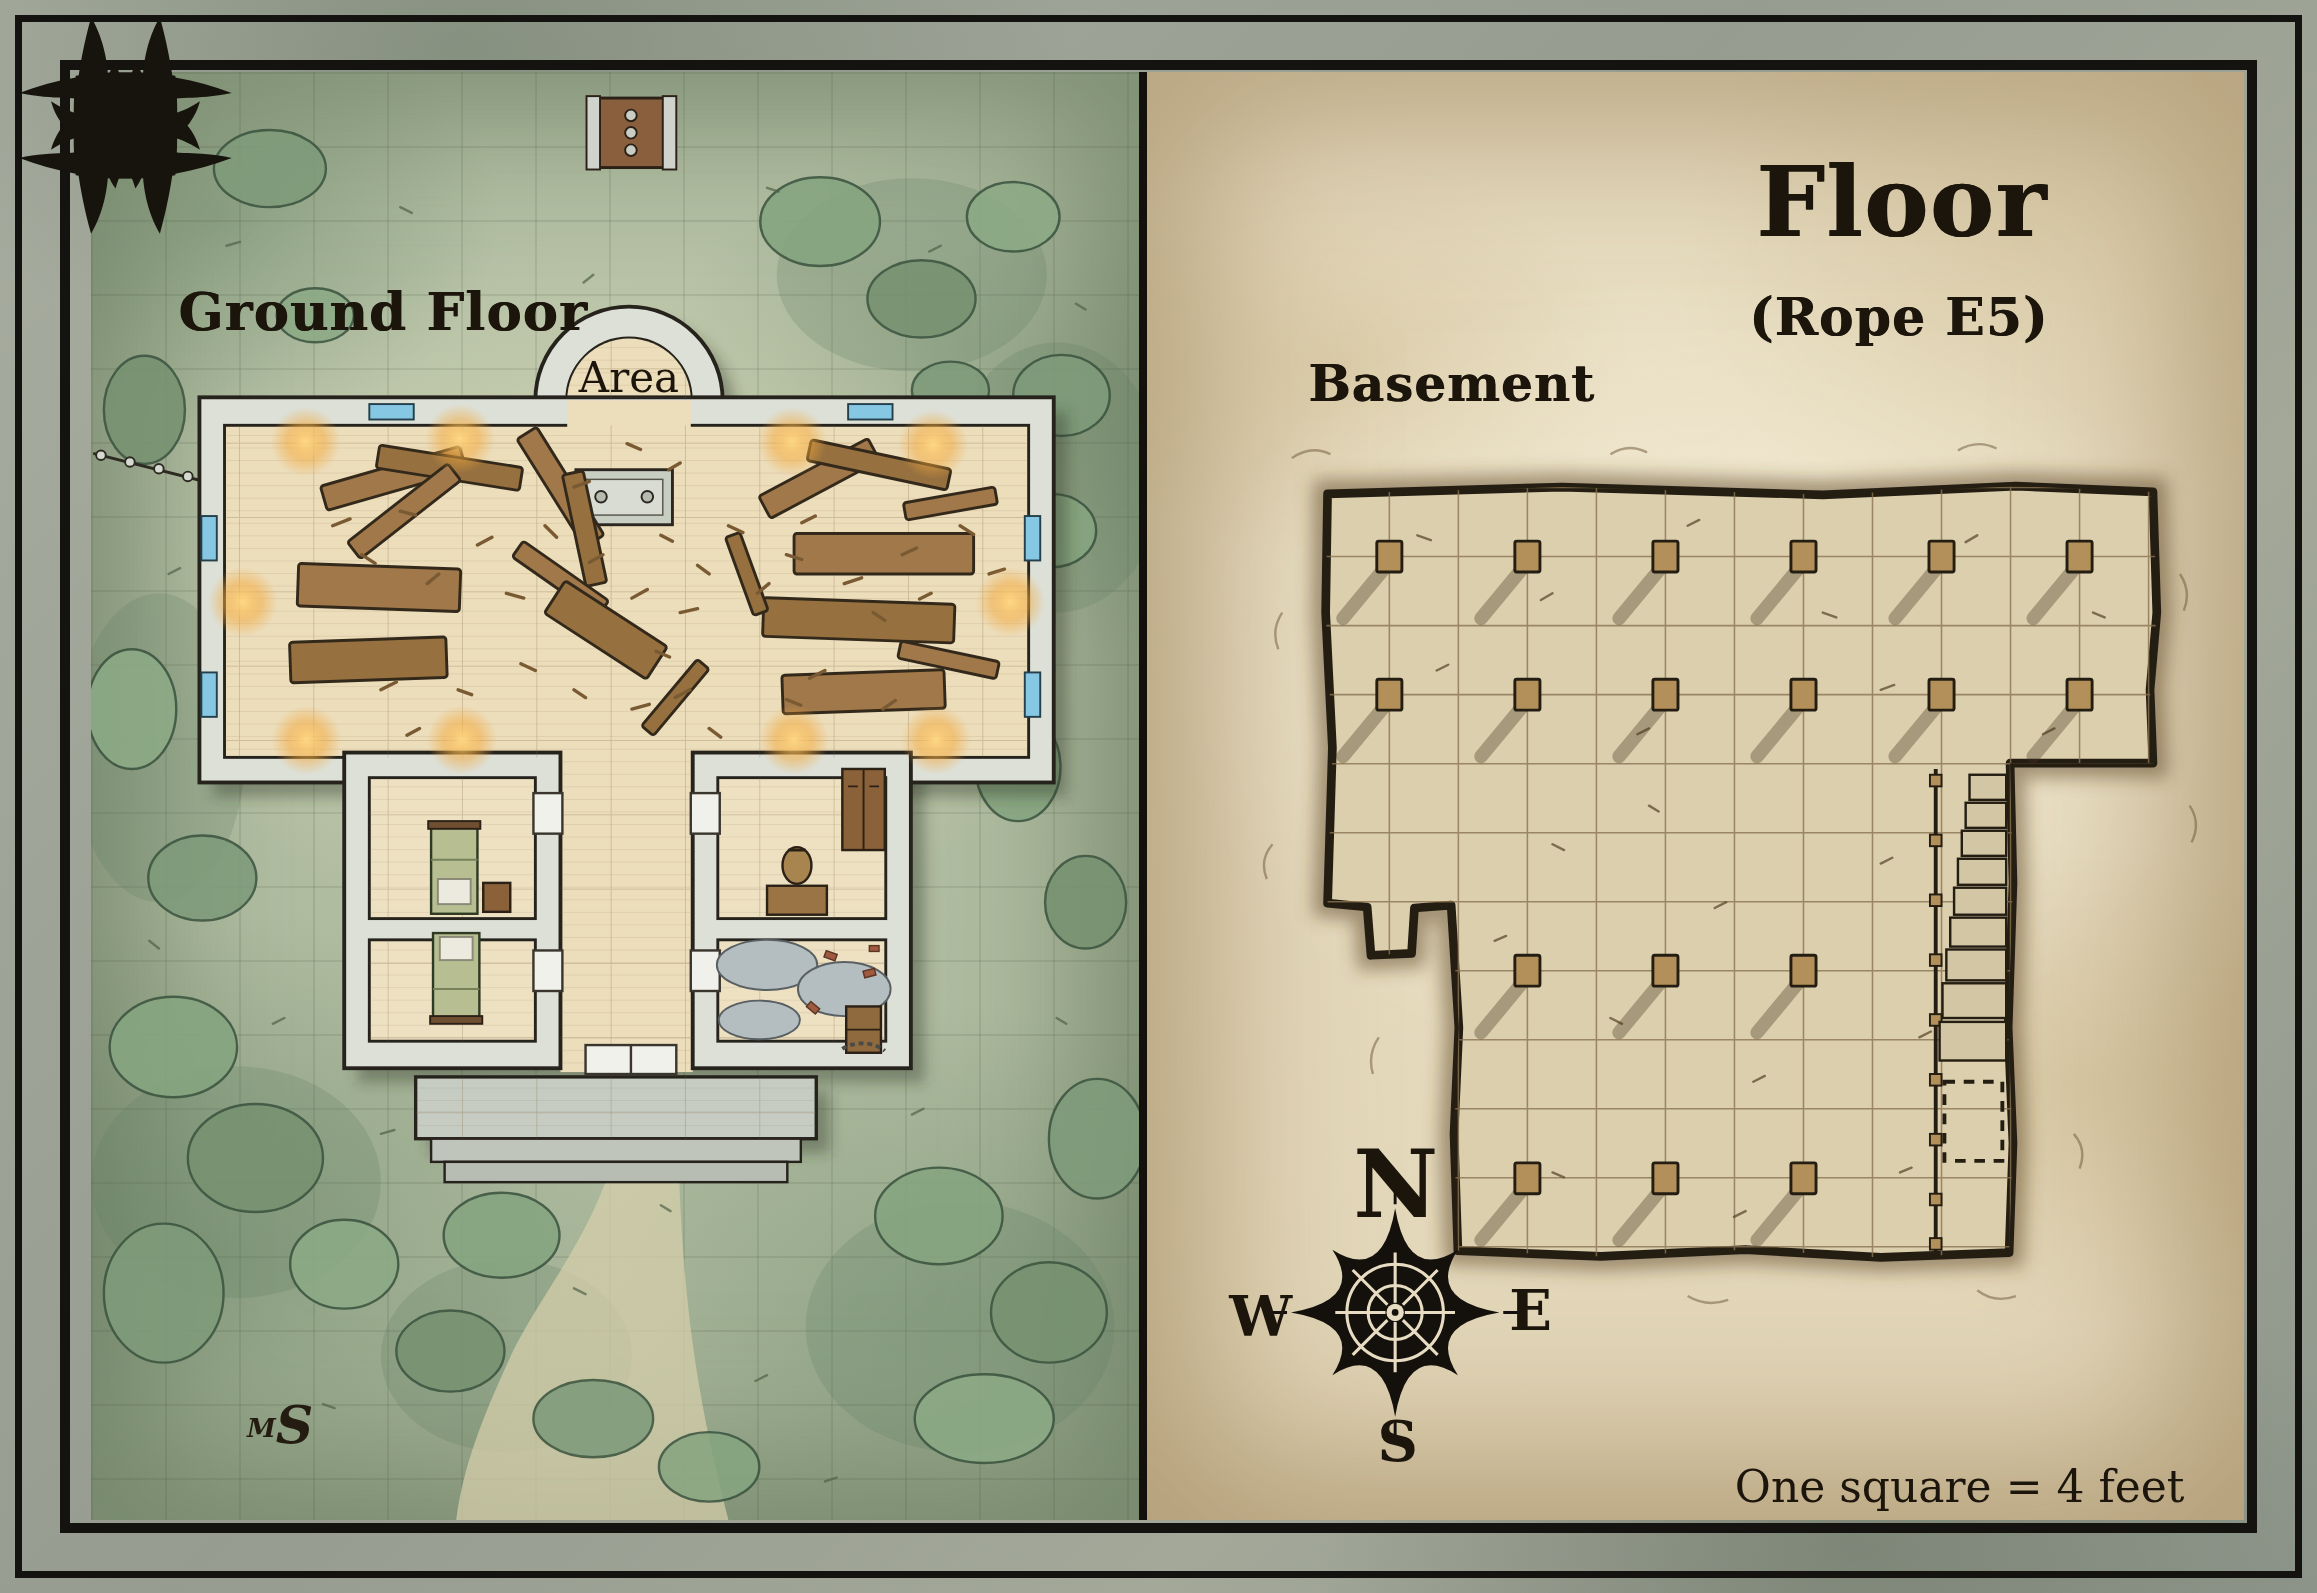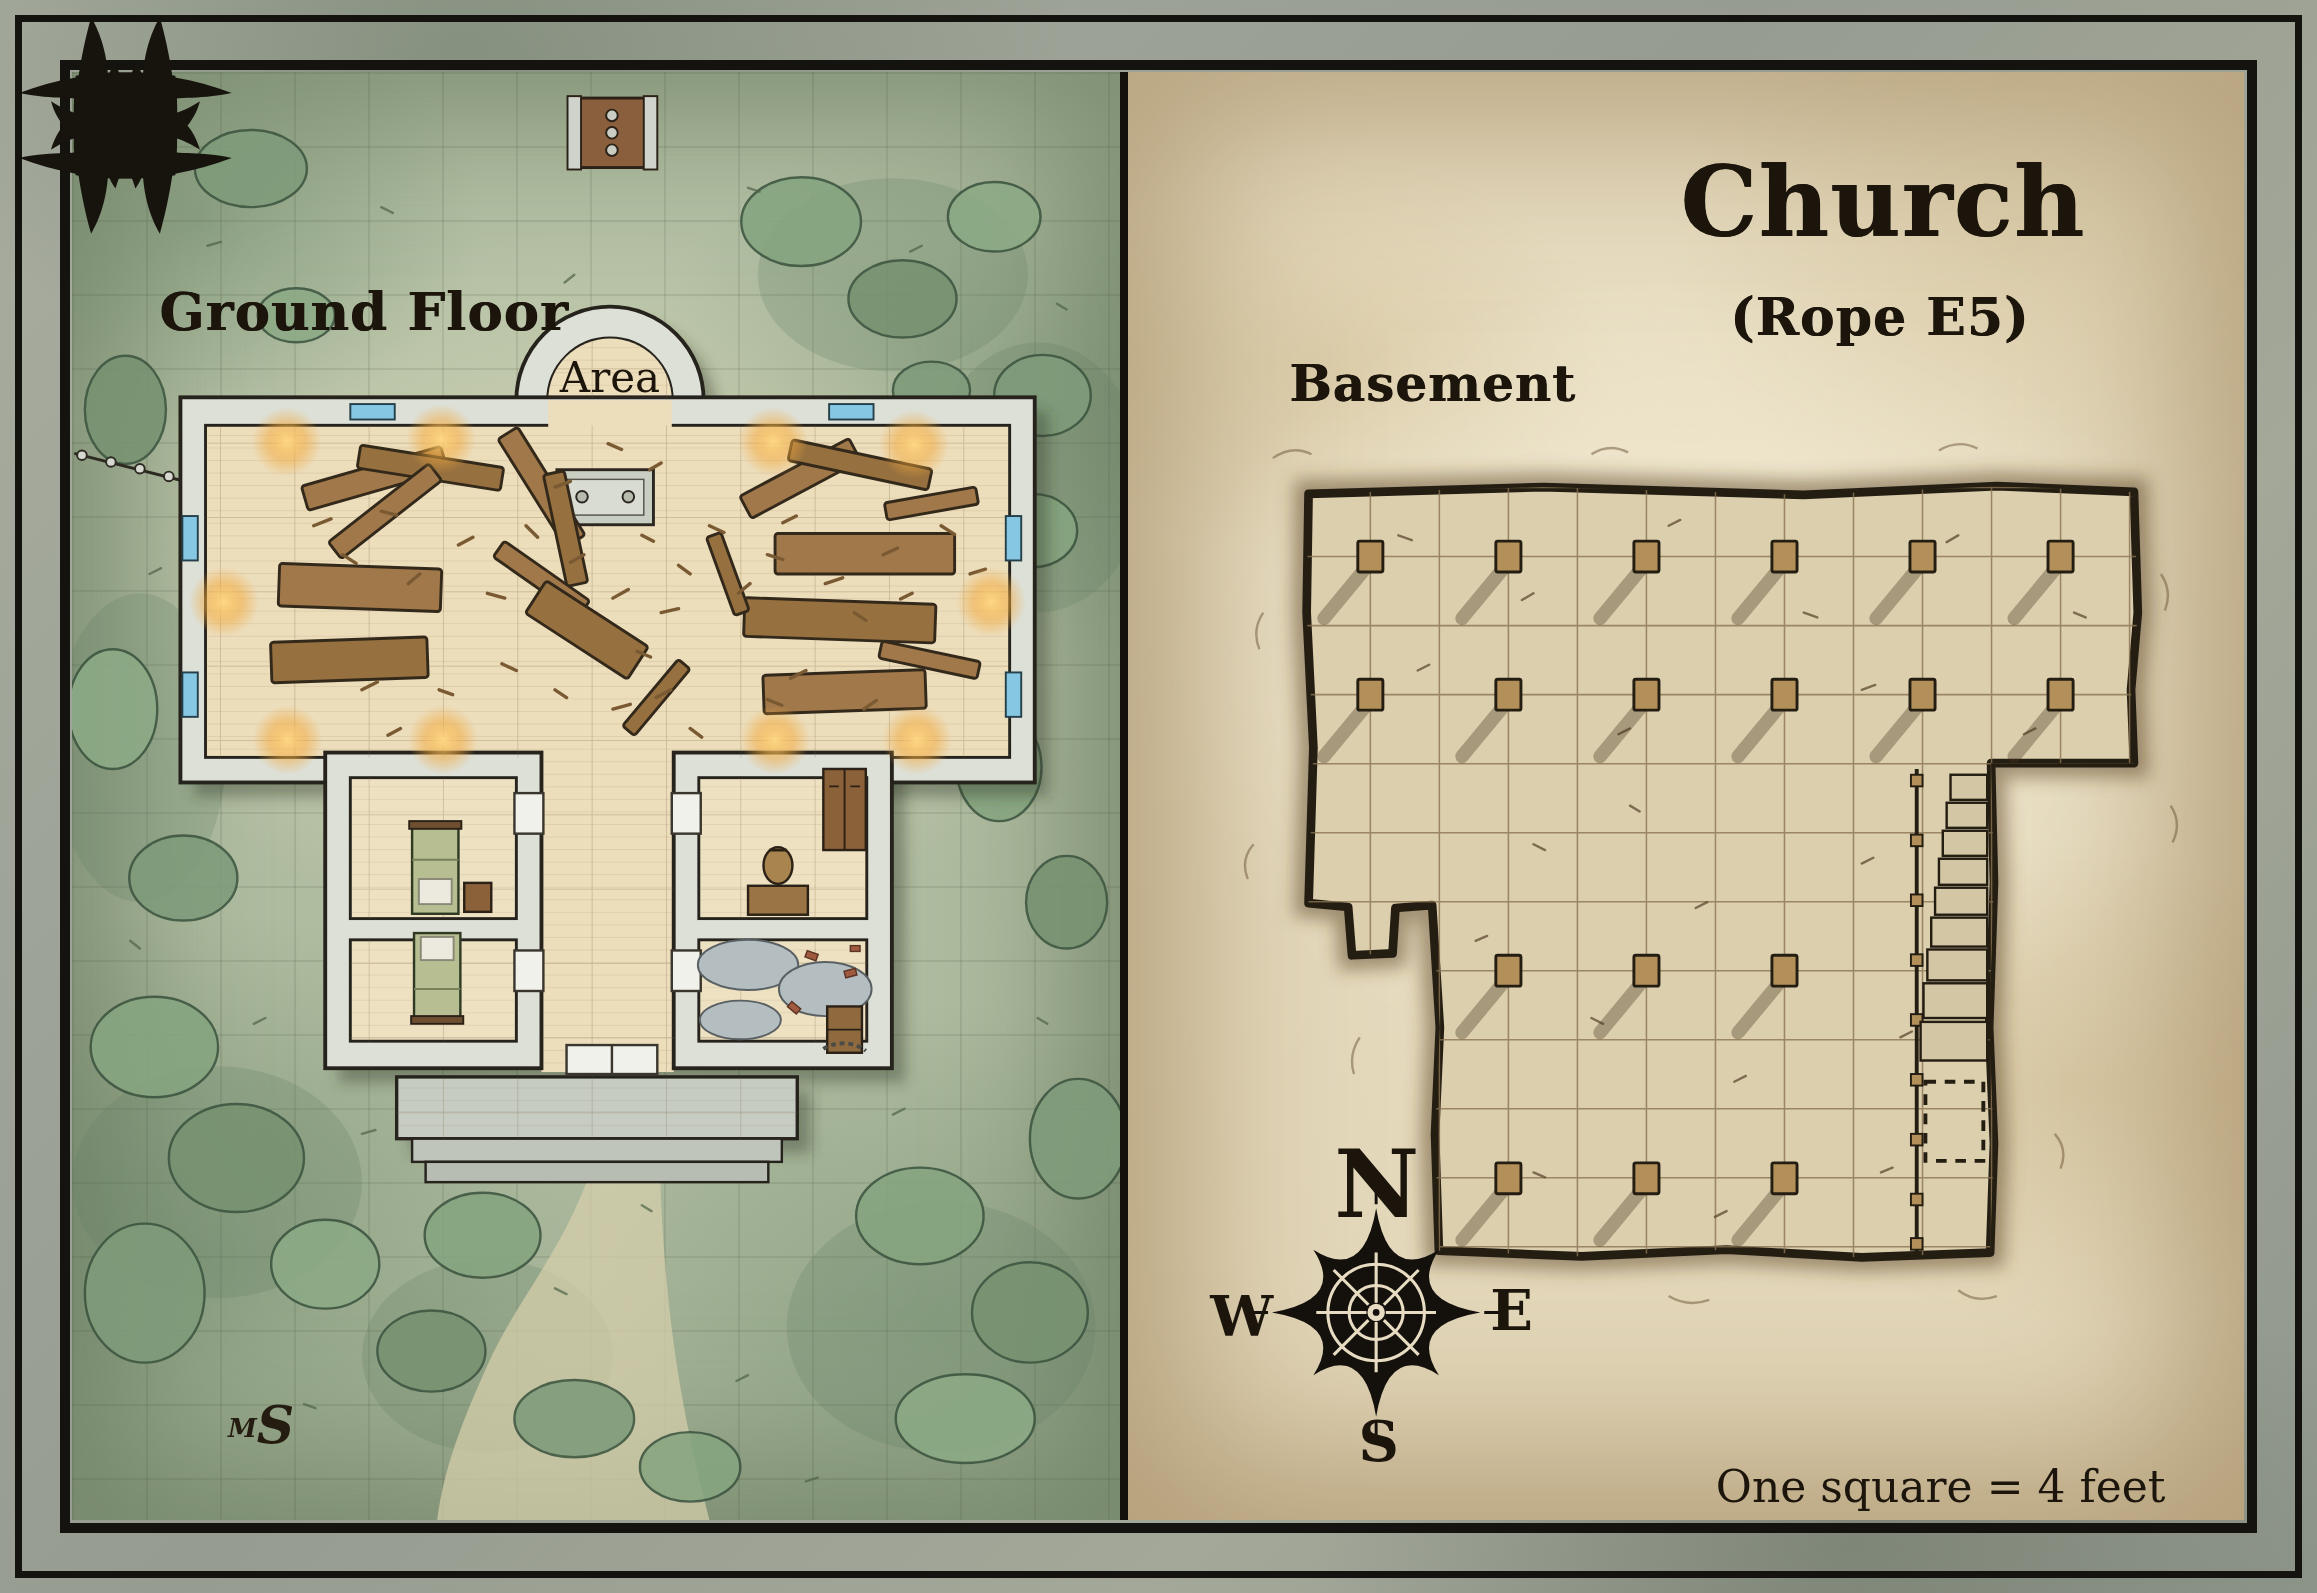--- a/index.html
+++ b/index.html
@@ -15,21 +15,21 @@
   #inner-frame{inset:60px;border:10.6px solid #15130f;}
   #content{position:absolute;left:72px;top:72px;width:2172px;height:1448px;display:flex;}
   #left-panel{position:relative;width:1048px;height:1448px;overflow:hidden;
     background:
       radial-gradient(676px 502px at 50% 36%, rgba(236,228,196,.6), transparent 72%),
       radial-gradient(406px 309px at 12% 10%, rgba(120,145,115,.6), transparent 70%),
       radial-gradient(502px 406px at 88% 22%, rgba(130,152,122,.55), transparent 70%),
       radial-gradient(579px 502px at 12% 82%, rgba(118,142,112,.6), transparent 70%),
       radial-gradient(618px 444px at 82% 86%, rgba(124,148,118,.55), transparent 70%),
       linear-gradient(#b6c2a6,#abb89c);
-    box-shadow:inset 0 0 145px 53px rgba(80,100,72,.55);}
+    box-shadow:inset 0 0 145px 53px rgba(80,100,72,.55);margin-left:19px;}
   #left-grid{position:absolute;inset:0;opacity:.8;background-image:
       repeating-linear-gradient(to right, rgba(58,70,50,.15) 0 1.9px, transparent 1.9px 74px),
       repeating-linear-gradient(to bottom, rgba(58,70,50,.15) 0 1.9px, transparent 1.9px 74px);}
   #divider{width:7.7px;height:1448px;background:#14110d;}
   #right-panel{position:relative;flex:1;height:1448px;overflow:hidden;
     background:
       radial-gradient(695px 541px at 50% 42%, rgba(250,244,224,.75), transparent 75%),
       radial-gradient(406px 290px at 18% 20%, rgba(203,183,138,.42), transparent 70%),
       radial-gradient(463px 348px at 85% 70%, rgba(198,176,130,.4), transparent 70%),
       radial-gradient(502px 406px at 80% 12%, rgba(206,188,146,.45), transparent 70%),
@@ -394,21 +394,21 @@
           <g stroke="#e7dcc1" fill="none" stroke-width="3.2">
             <circle r="50"></circle>
               <circle r="28"></circle>
             <path d="M0,-62 V-10 M0,10 V62 M-62,0 H-10 M10,0 H62 M-44,-44 L-8,-8 M8,8 L44,44 M44,-44 L8,-8 M-8,8 L-44,44"></path>
           </g>
           <circle r="9" fill="#e7dcc1"></circle>
             <circle r="3.5" fill="#14100c"></circle>
         </g>
       </svg>
 
-      <div class="lbl gothic" style="left:755px;top:130px;font-size:97px;">Church</div>
+      <div class="lbl gothic" style="left:755px;top:130px;font-size:97px;">Floor</div>
       <div class="lbl gothic" style="left:752px;top:244px;font-size:52px;">(Rope E5)</div>
       <div class="lbl gothic" style="left:305px;top:311px;font-size:50px;">Basement</div>
       <div class="lbl" style="left:249px;top:1112px;font-size:93px;font-weight:700;">N</div>
       <div class="lbl" style="left:114px;top:1244px;font-size:56px;font-weight:700;">W</div>
       <div class="lbl" style="left:384px;top:1238px;font-size:56px;font-weight:700;">E</div>
       <div class="lbl" style="left:251px;top:1369px;font-size:56px;font-weight:700;">S</div>
       <div class="lbl" style="left:813px;top:1414px;font-size:44px;">One square = 4 feet</div>
     </div>
   </div>
 </div>

